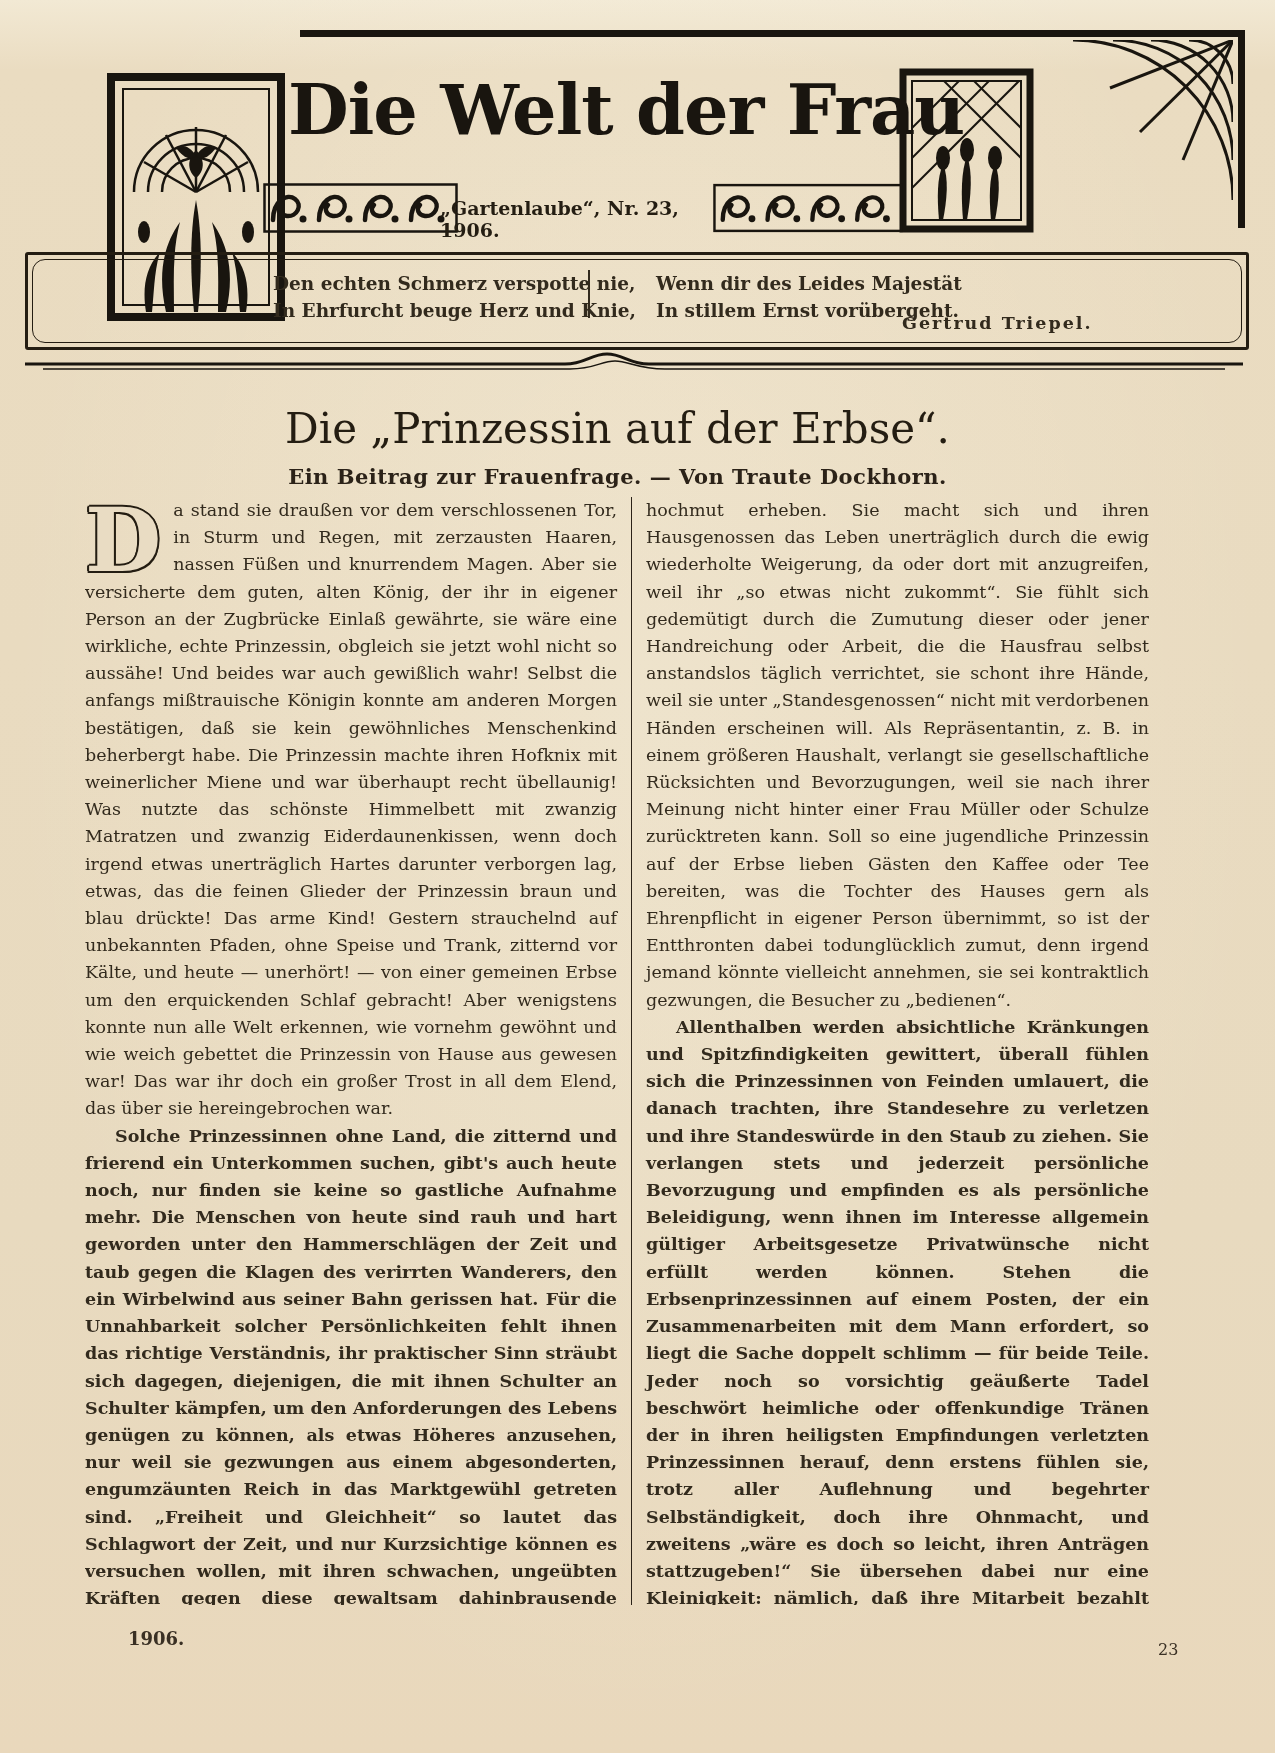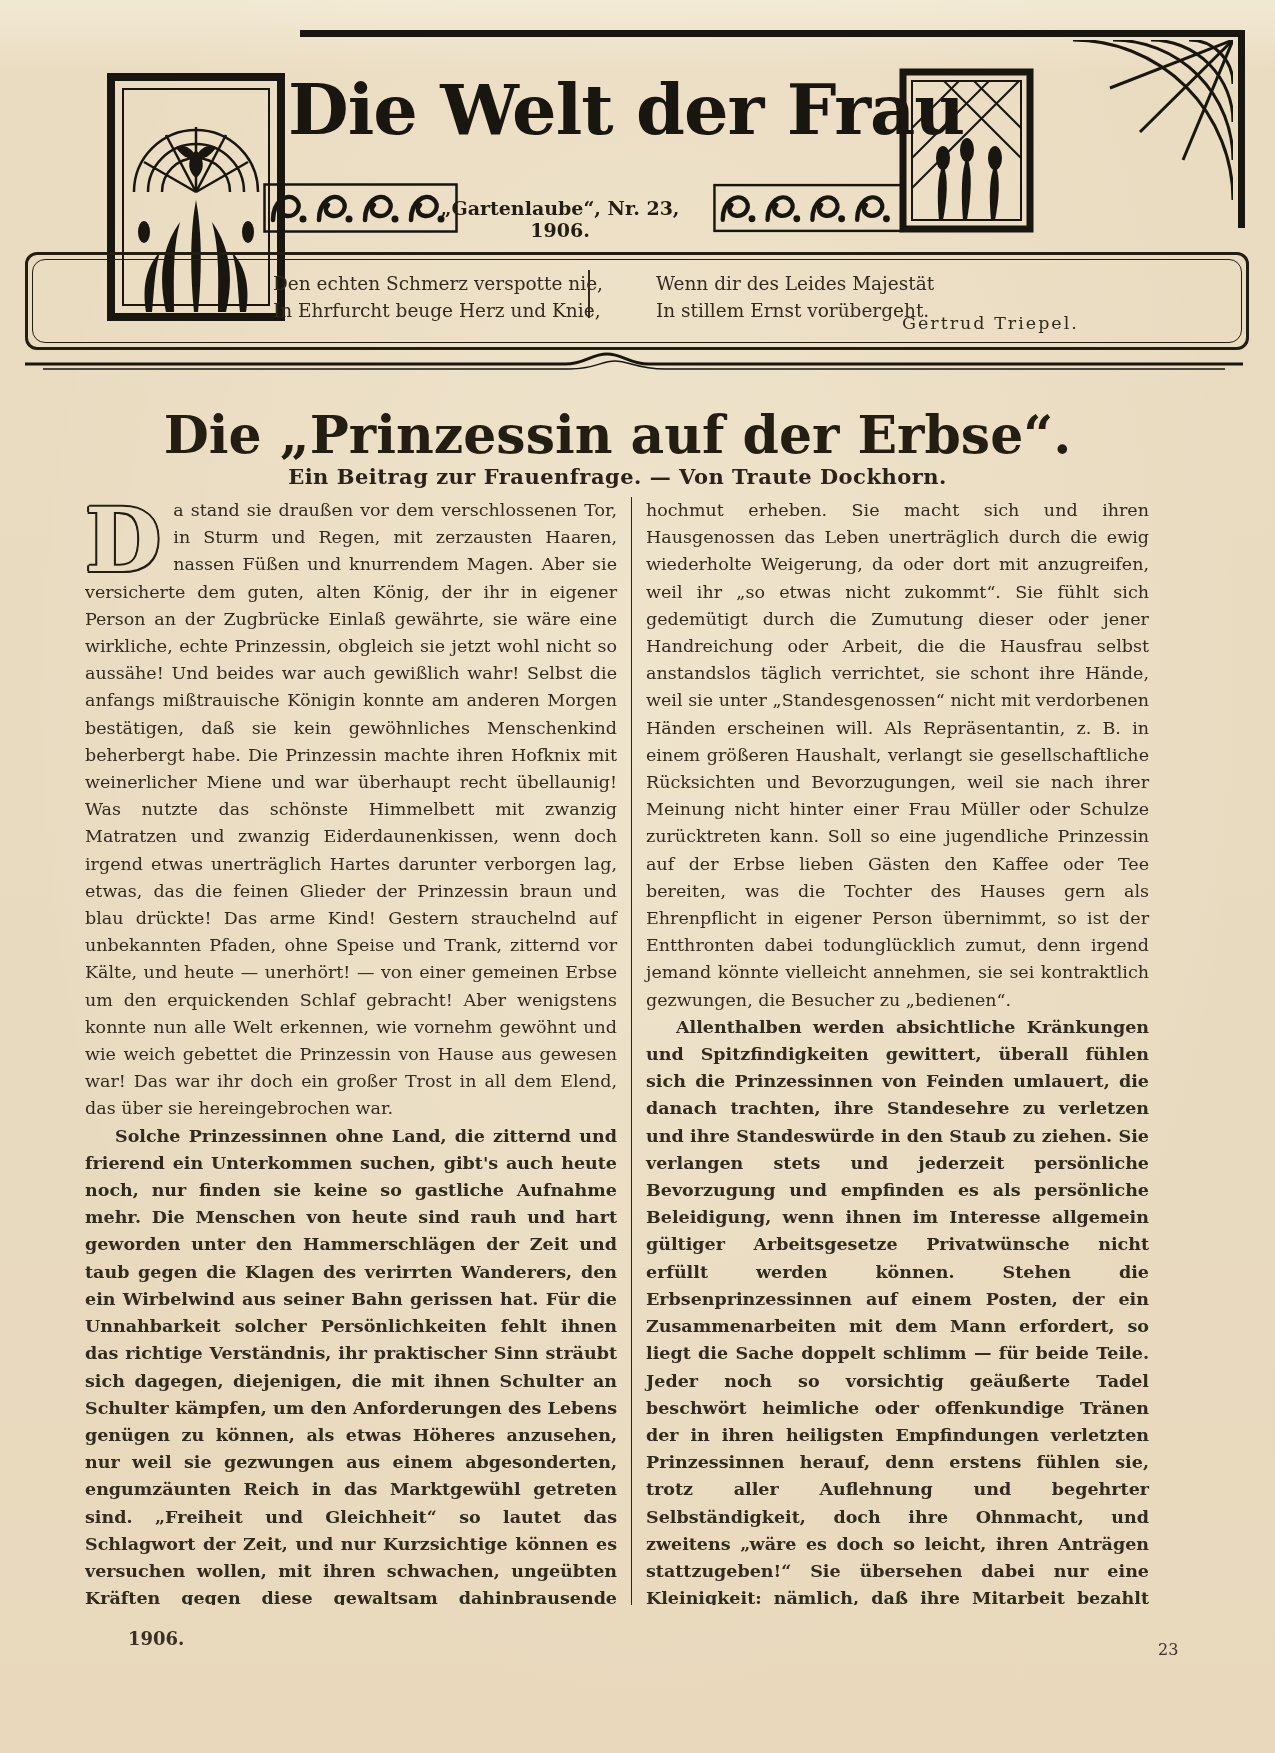--- a/index.html
+++ b/index.html
@@ -24,43 +24,43 @@
   .orn-fan{left:1048px;top:40px;width:185px;height:180px;}
   .masthead-title{
     position:absolute;left:288px;top:68px;width:600px;height:110px;
     font-size:70px;font-weight:bold;letter-spacing:-1px;
     text-align:center;white-space:nowrap;color:#19150f;
   }
   .strip{position:absolute;width:195px;height:50px;}
   .strip-left{left:263px;top:183px;}
   .strip-right{left:713px;top:183px;width:190px;}
   .issue-line{
-    position:absolute;left:430px;top:197px;width:260px;
-    text-align:center;font-size:19px;font-weight:bold;color:#241d12;
+    position:absolute;left:440px;top:197px;width:260px;
+    text-align:left;font-size:19px;font-weight:bold;color:#241d12;
   }
   
   .epigraph{
     position:absolute;left:25px;top:252px;width:1218px;height:92px;
-    border:3px solid #241d12;border-radius:12px;
+    border:3px solid #241d12;border-radius:3px;font-weight:bold;
   }
   .epigraph::before{
     content:"";position:absolute;inset:4px;border:1.5px solid #241d12;border-radius:13px;
   }
   .verse{position:absolute;font-size:18.5px;line-height:27px;color:#322a1d;white-space:nowrap;}
   .verse-left{left:245px;top:15px;}
   .verse-right{left:628px;top:15px;}
   .verse-bar{position:absolute;left:560px;top:15px;width:2px;height:48px;background:#322a1d;}
   .attribution{
     position:absolute;left:838px;top:58px;font-size:17.5px;letter-spacing:2px;color:#322a1d;margin-left:36px;
   }
   .knot-divider{position:absolute;left:25px;top:350px;width:1218px;height:26px;}
   
   .article-title{
     position:absolute;left:85px;top:404px;width:1065px;
-    text-align:center;font-size:52px;font-weight:bold;color:#241d12;white-space:nowrap;
+    text-align:center;font-size:42px;font-weight:normal;color:#241d12;white-space:nowrap;
   }
   .byline{
     position:absolute;left:85px;top:464px;width:1065px;
     text-align:center;font-size:21px;font-weight:bold;letter-spacing:.5px;color:#2b2218;
   }
   .columns{
     position:absolute;left:85px;top:497px;width:1065px;height:1108px;
     display:flex;overflow:hidden;
   }
   .col{font-size:17.5px;line-height:27.2px;text-align:justify;color:#322a1d;}

